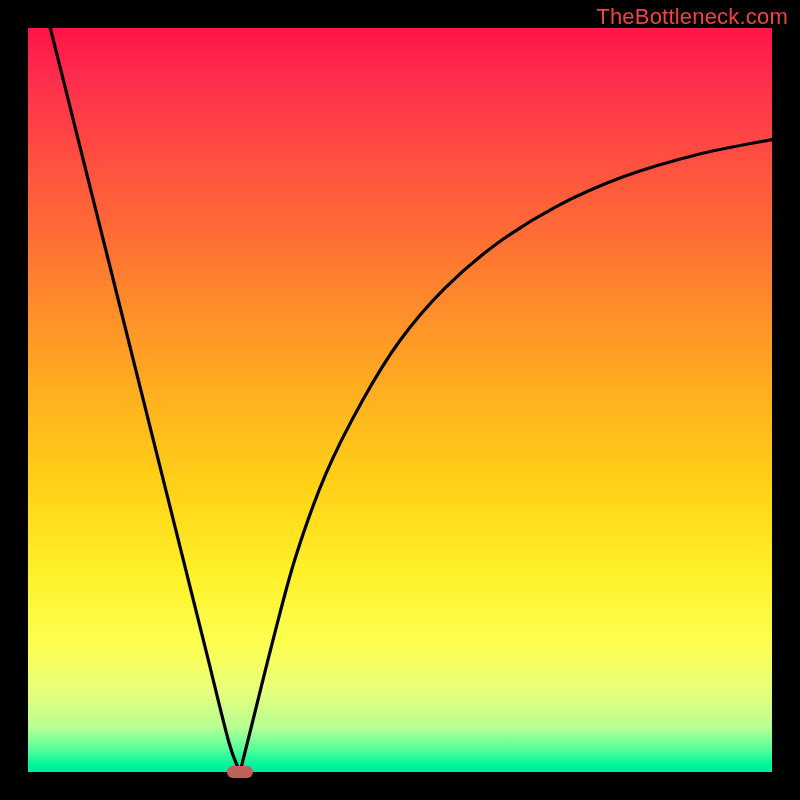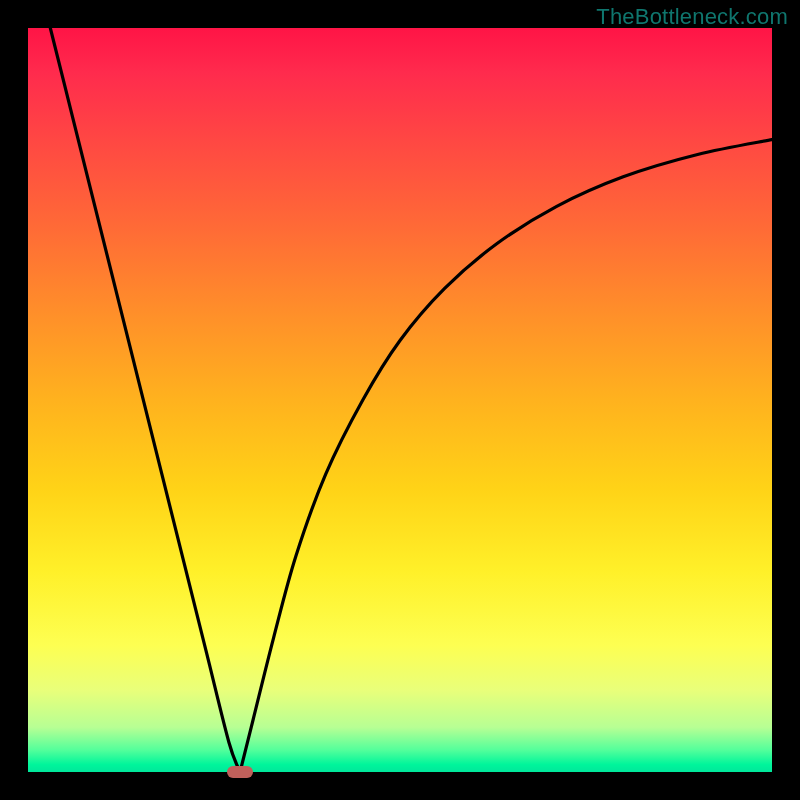--- a/index.html
+++ b/index.html
@@ -14,21 +14,21 @@
   .frame {
     position: relative;
     width: 800px;
     height: 800px;
     background: #000;
   }
   .watermark {
     position: absolute;
     top: 4px;
     right: 12px;
-    color: #0f766e;
+    color: #ef4444;
     font-size: 22px;
     font-weight: 500;
     letter-spacing: 0.2px;
     z-index: 5;
   }
   .plot {
     position: absolute;
     left: 28px;
     top: 28px;
     width: 744px;

